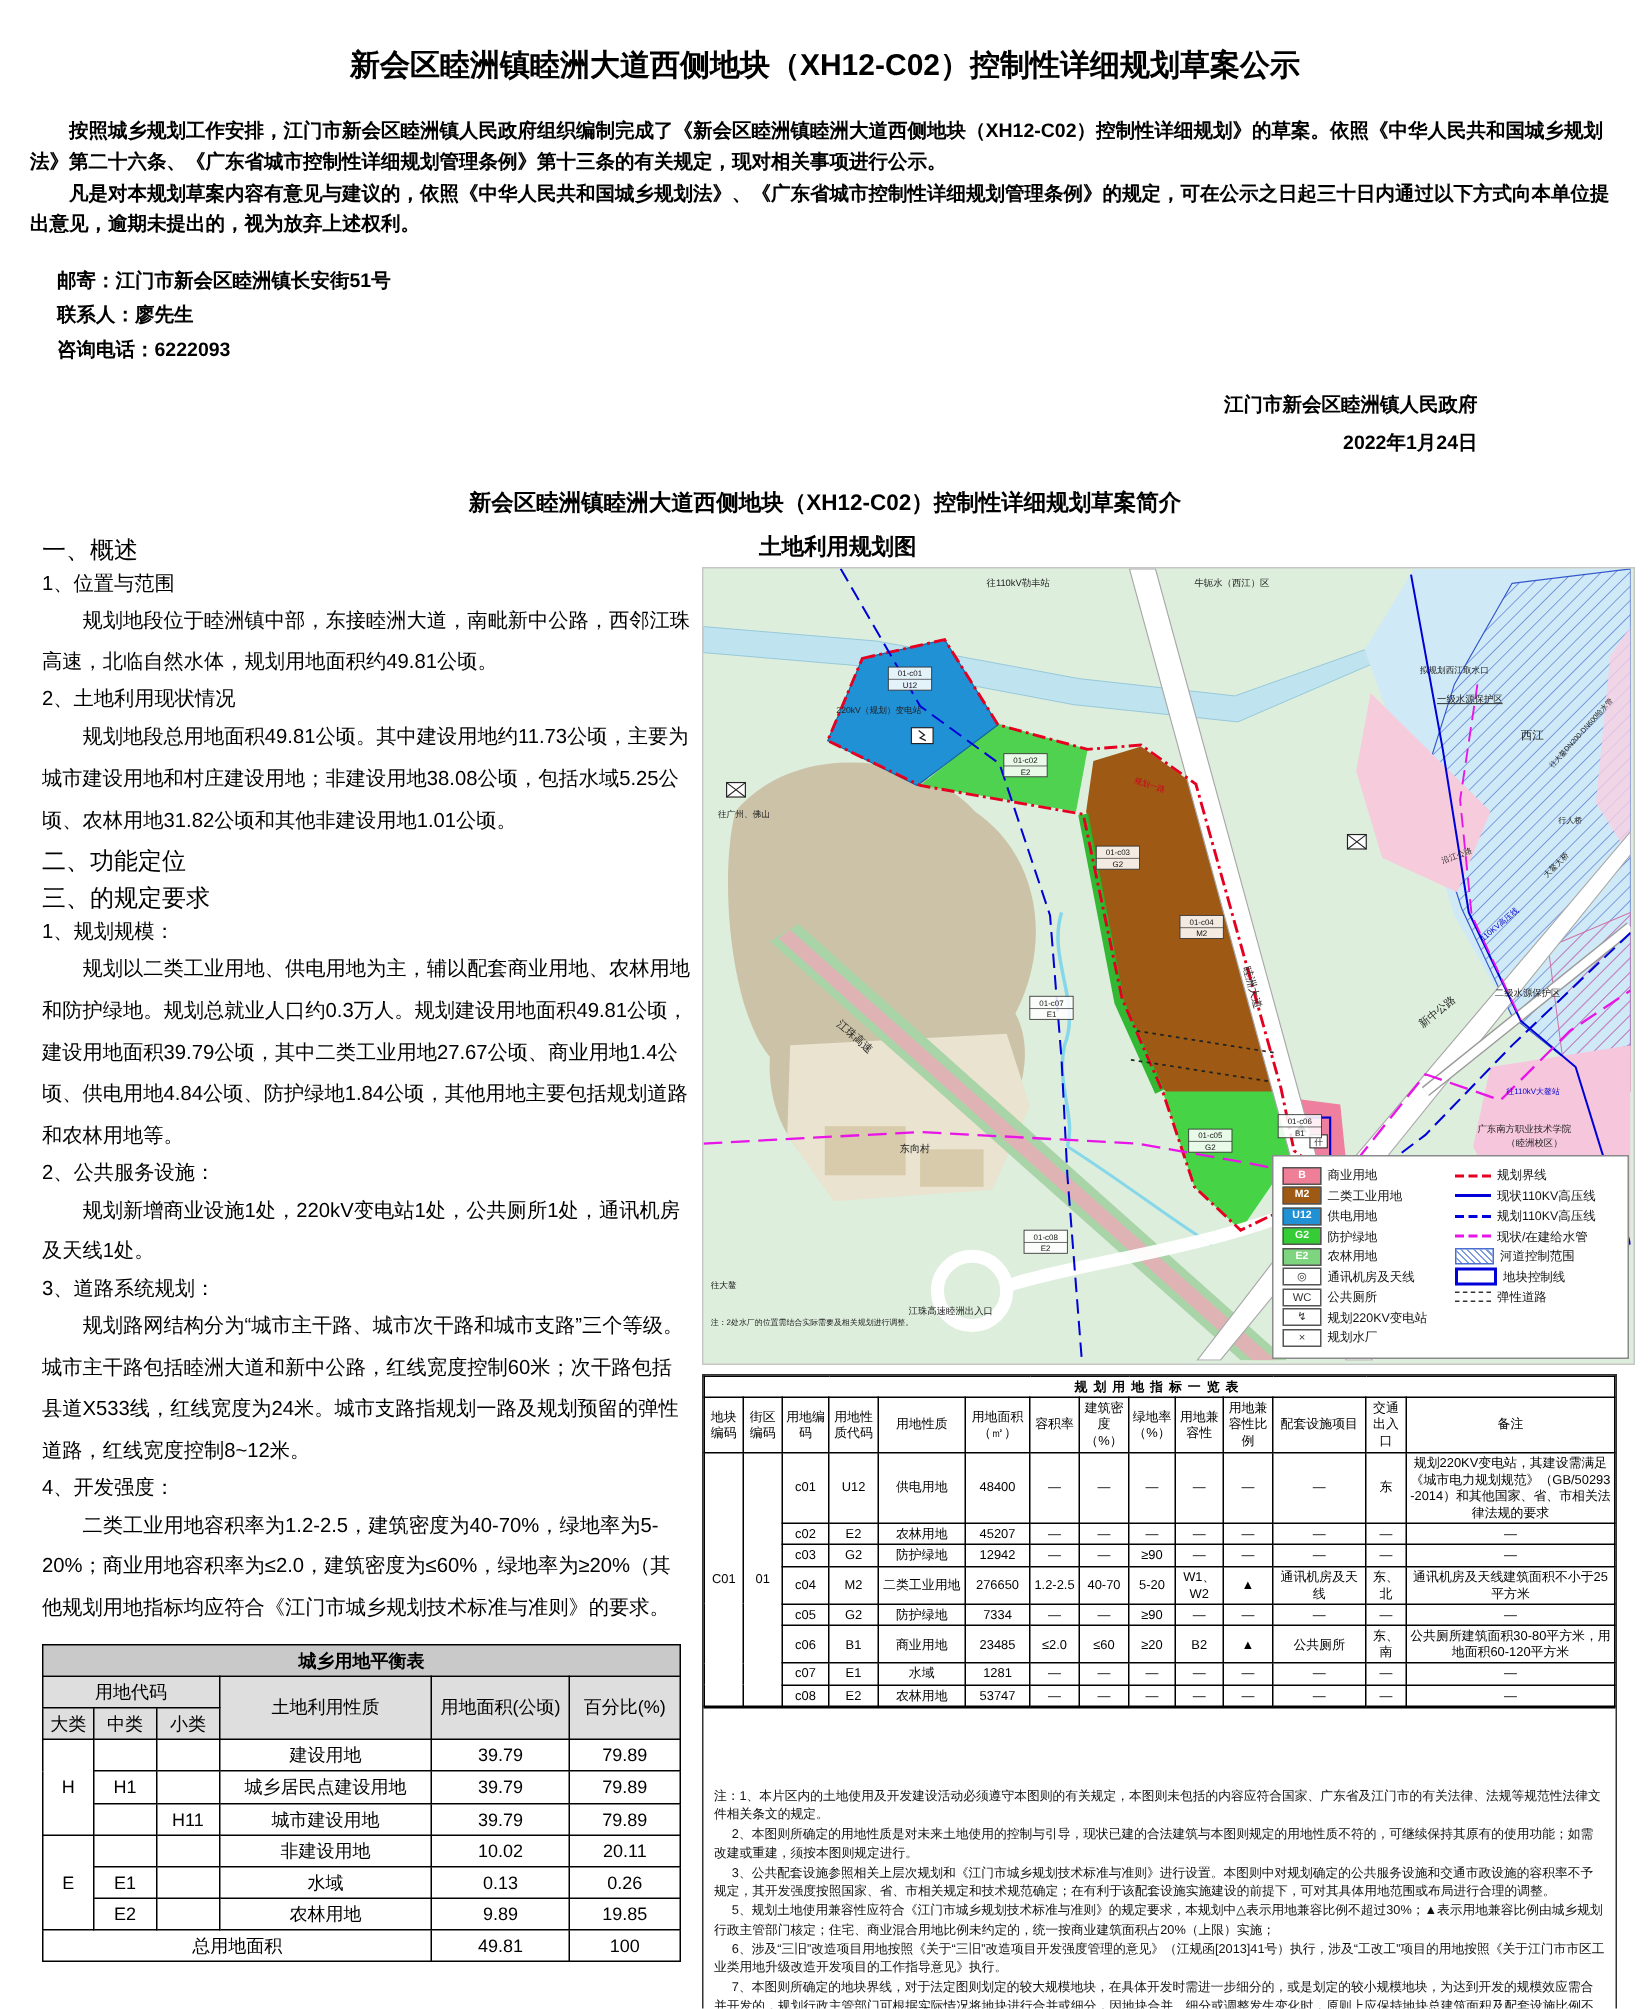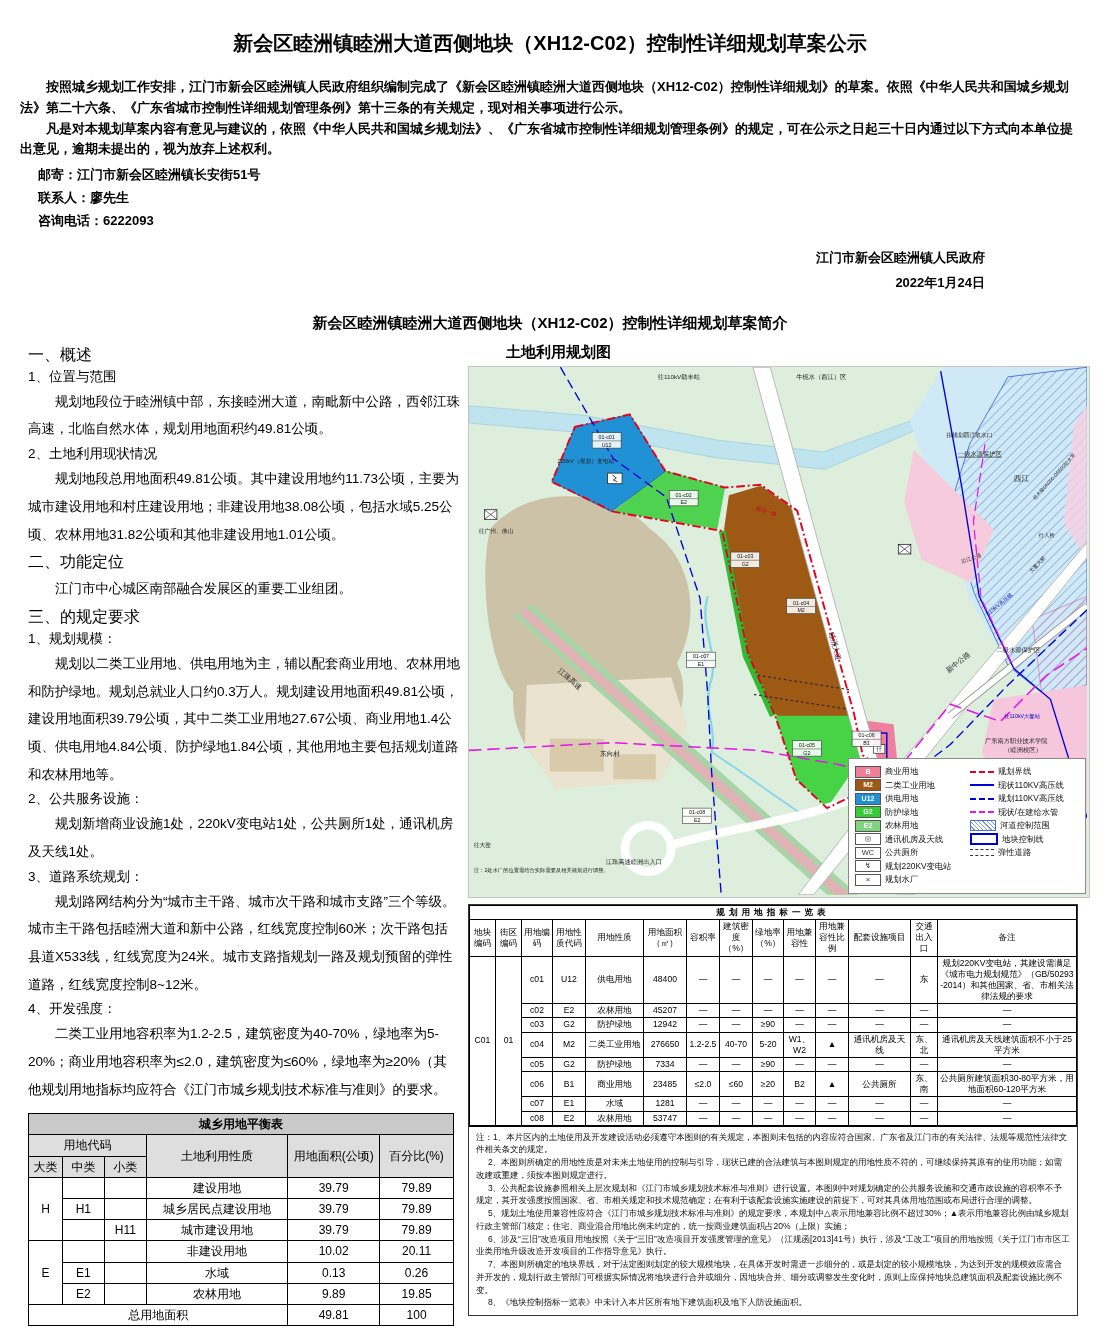--- a/index.html
+++ b/index.html
@@ -1,41 +1,41 @@
 <!DOCTYPE html>
 <html><head>
 <meta charset="utf-8">
 <style>
   html,body{margin:0;padding:0;background:#fff;}
   body{width:1100px;height:1339px;font-family:"Liberation Sans","DejaVu Sans",sans-serif;color:#000;position:relative;overflow:hidden;}
   .page{padding:16px 20px 0 20px;}
   .notice-title{font-size:20px;font-weight:700;text-align:center;margin:14px 0 20px 0;}
   .intro p{font-size:13px;font-weight:700;line-height:1.6;margin:0;text-indent:2em;}
-  .contact{margin-top:4px;font-size:13px;font-weight:700;line-height:1.75;padding-left:18px;}
+  .contact{margin-top:16px;font-size:13px;font-weight:700;line-height:1.75;padding-left:18px;}
   .signature{text-align:right;font-size:13px;font-weight:700;line-height:1.9;padding-right:95px;margin-top:14px;}
   .intro-title{font-size:15px;font-weight:700;text-align:center;margin:18px 0 8px 0;}
   .cols{display:flex;align-items:flex-start;}
   .leftcol{width:432px;flex:none;padding-left:8px;}
   .rightcol{width:610px;flex:none;margin-left:8px;}
   .sec-h1{font-size:16px;margin:4px 0 2px 0;}
   .sec-h2{font-size:13.5px;margin:2px 0;}
   .sec-p{font-size:13.5px;line-height:2.05;text-indent:2em;margin:0;}
   table.balance{border-collapse:collapse;width:426px;margin-top:10px;}
   table.balance td{border:1px solid #000;font-size:12px;text-align:center;padding:2px 1px;line-height:1.35;}
   td.tbl-title{background:#c9c9c9;font-weight:700;font-size:13px;padding:3px;}
   td.tbl-head{background:#dedede;}
   .ind-box{border:1.5px solid #333;margin-top:6px;}
   table.ind{border-collapse:collapse;width:100%;table-layout:fixed;}
   table.ind td{border:1px solid #000;font-size:8.6px;padding:1px;text-align:center;line-height:1.3;word-break:break-all;}
   td.ind-title{font-size:13.5px;font-weight:700;padding:4px;letter-spacing:4px;}
   td.ind-head{font-size:8.8px;padding:2px 0;}
   td.remark{text-align:center;font-size:8.4px;}
   .notes{border-top:1px solid #000;padding:4px 7px 6px 7px;}
   .notes p{margin:0;font-size:8.5px;line-height:1.5;text-indent:1.4em;color:#111;}
-  .notes p:first-child{text-indent:0;}
+  .notes p:first-child{text-indent:0;margin-top:48px;}
   .map-title{font-size:15px;font-weight:700;margin:2px 0 4px 38px;}
   .map-wrap{position:relative;width:620px;height:530px;border:1px solid #c6c6c6;background:#ddeedd;}
   .map-legend{position:absolute;right:3px;bottom:3px;width:224px;background:#fff;border:1px solid #8a8a8a;padding:5px 6px;display:flex;gap:6px;}
   .leg-col{flex:1;}
   .leg-row{display:flex;align-items:center;margin:2.5px 0;height:11px;}
   .leg-swatch{width:24px;height:10px;flex:none;margin-right:4px;border:0.5px solid #555;color:#fff;font-size:7px;line-height:10px;text-align:center;font-weight:700;}
   .leg-sym{width:24px;height:10px;flex:none;margin-right:4px;border:0.5px solid #555;font-size:7.5px;line-height:9px;text-align:center;color:#333;background:#fff;}
   .leg-line{width:24px;flex:none;margin-right:4px;height:0;}
   .ls-dash-red{border-top:2px dashed #e50021;}
   .ls-solid-blue{border-top:2px solid #0000d8;}
@@ -73,21 +73,20 @@
 
   <div class="cols">
     <div class="leftcol">
       <div id="left-sections">
           <div class="sec-h1">一、概述</div>
           <div class="sec-h2">1、位置与范围</div>
           <div class="sec-p">规划地段位于睦洲镇中部，东接睦洲大道，南毗新中公路，西邻江珠高速，北临自然水体，规划用地面积约49.81公顷。</div>
           <div class="sec-h2">2、土地利用现状情况</div>
           <div class="sec-p">规划地段总用地面积49.81公顷。其中建设用地约11.73公顷，主要为城市建设用地和村庄建设用地；非建设用地38.08公顷，包括水域5.25公顷、农林用地31.82公顷和其他非建设用地1.01公顷。</div>
           <div class="sec-h1">二、功能定位</div>
-          <div class="sec-p">江门市中心城区南部融合发展区的重要工业组团。</div>
           <div class="sec-h1">三、的规定要求</div>
           <div class="sec-h2">1、规划规模：</div>
           <div class="sec-p">规划以二类工业用地、供电用地为主，辅以配套商业用地、农林用地和防护绿地。规划总就业人口约0.3万人。规划建设用地面积49.81公顷，建设用地面积39.79公顷，其中二类工业用地27.67公顷、商业用地1.4公顷、供电用地4.84公顷、防护绿地1.84公顷，其他用地主要包括规划道路和农林用地等。</div>
           <div class="sec-h2">2、公共服务设施：</div>
           <div class="sec-p">规划新增商业设施1处，220kV变电站1处，公共厕所1处，通讯机房及天线1处。</div>
           <div class="sec-h2">3、道路系统规划：</div>
           <div class="sec-p">规划路网结构分为“城市主干路、城市次干路和城市支路”三个等级。城市主干路包括睦洲大道和新中公路，红线宽度控制60米；次干路包括县道X533线，红线宽度为24米。城市支路指规划一路及规划预留的弹性道路，红线宽度控制8~12米。</div>
           <div class="sec-h2">4、开发强度：</div>
           <div class="sec-p">二类工业用地容积率为1.2-2.5，建筑密度为40-70%，绿地率为5-20%；商业用地容积率为≤2.0，建筑密度为≤60%，绿地率为≥20%（其他规划用地指标均应符合《江门市城乡规划技术标准与准则》的要求。</div>
         </div>

